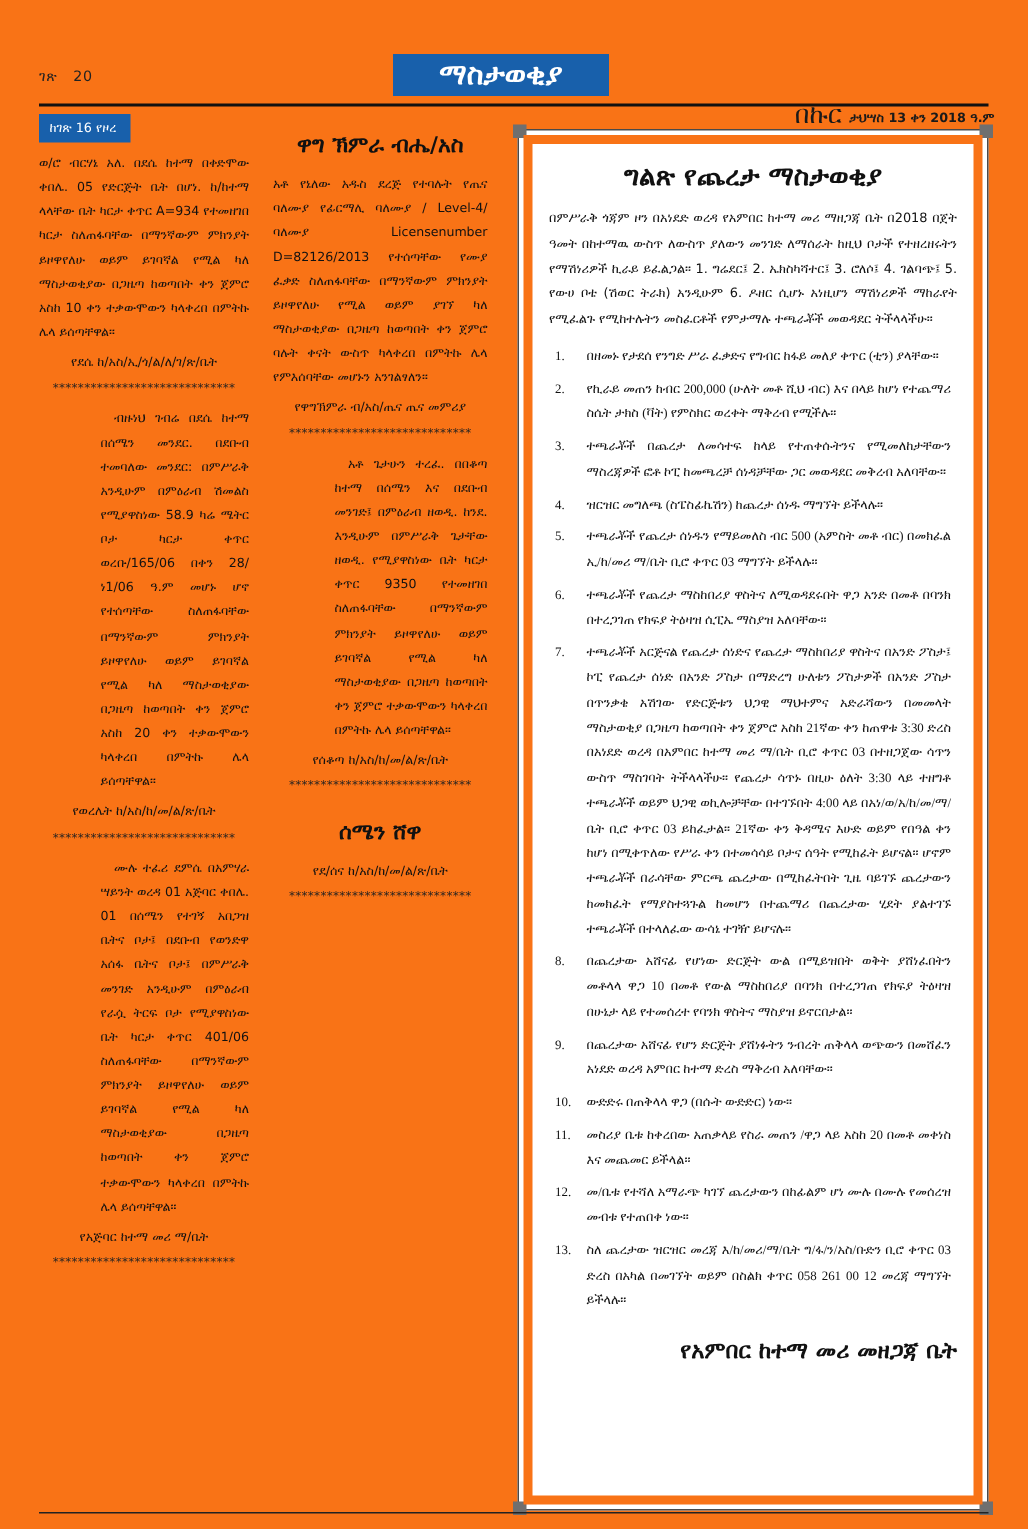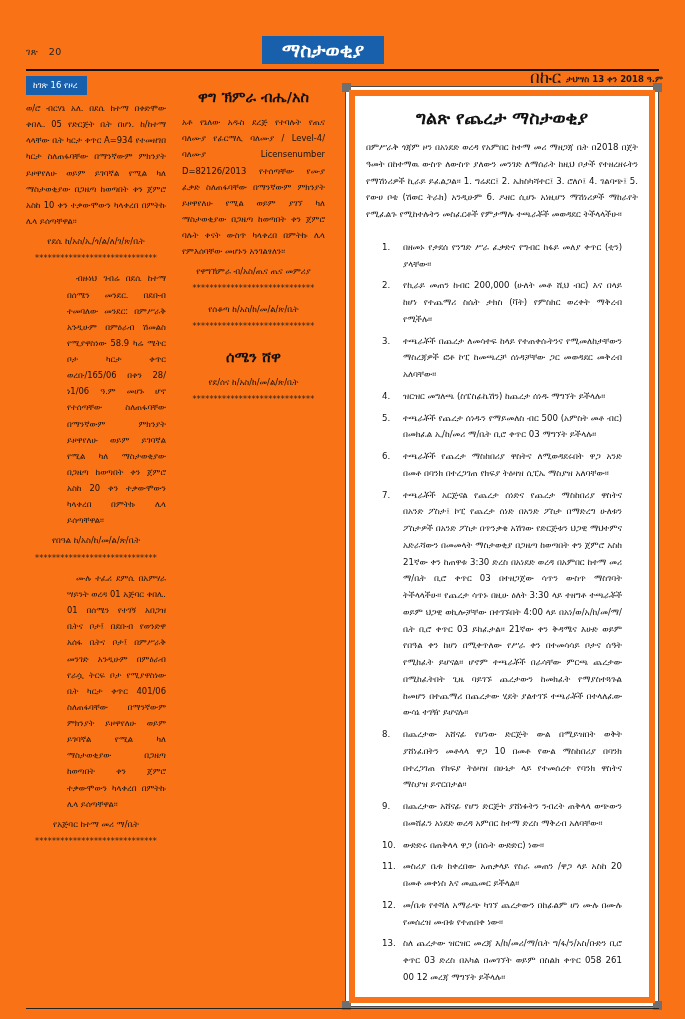--- a/index.html
+++ b/index.html
@@ -5,21 +5,21 @@
   html,body{margin:0;padding:0;background:#ffffff;}
   body{width:685px;height:1019px;position:relative;overflow:hidden;
        font-family:"DejaVu Sans","Liberation Sans",sans-serif;color:#111;}
 
   .page{position:absolute;inset:0;background:#f97316;padding-left:12px;}
 
   
   .masthead{position:absolute;left:0;top:36px;width:685px;height:34px;}
   .folio{position:absolute;left:26px;top:10px;font-size:9.5px;letter-spacing:.5px;color:#222;}
   .folio .num{margin-left:7px;}
-  .mast-title{position:absolute;left:262px;top:0px;width:122px;height:28px;
+  .mast-title{position:absolute;left:262px;top:0px;width:144px;height:28px;
        background:#1860ab;color:#fff;font-size:19px;font-weight:bold;
        display:flex;align-items:center;justify-content:center;letter-spacing:0px;}
   .mast-right{position:absolute;right:22px;top:4px;font-size:9px;color:#1a1a1a;white-space:nowrap;margin-top:27px;}
   .mast-right .paper{font-size:17px;letter-spacing:0px;vertical-align:-1px;}
   .mast-right .date{font-size:8.5px;font-weight:bold;margin-left:2px;}
   .mast-rule{position:absolute;left:26px;top:69px;width:633px;height:2px;background:#111;}
 
   
   .jump-badge{position:absolute;left:26px;top:76px;height:15px;
        background:#1860ab;color:#fff;font-size:8.5px;padding:2px 9px 2px 7px;
@@ -49,21 +49,21 @@
   .corner{position:absolute;width:9px;height:9px;background:#6f6f6f;}
   .corner.tl{left:-4px;top:-4px;}
   .corner.tr{right:-4px;top:-4px;}
   .corner.bl{left:-4px;bottom:-4px;}
   .corner.br{right:-4px;bottom:-4px;}
 
   .tender-title{font-size:17.5px;font-weight:bold;text-align:center;
        margin:2px 0 10px 0;letter-spacing:0px;}
   .tender-intro{font-size:8.6px;line-height:1.95;text-align:justify;margin-bottom:7px;}
 
-  ol.tender-list{margin:16px;padding:0;list-style:none;counter-reset:ti;}
+  ol.tender-list{margin:4px;padding:0;list-style:none;counter-reset:ti;font-family:Liberation Serif, serif;}
   ol.tender-list>li{position:relative;padding-left:21px;margin-bottom:5px;
        font-size:8.6px;line-height:1.95;text-align:justify;counter-increment:ti;}
   ol.tender-list>li:before{content:counter(ti) ".";position:absolute;left:0;top:0;
        width:18px;text-align:left;font-size:8.6px;}
   ol.tender-list>li.wide:before{width:20px;}
 
   .tender-sign{font-size:15px;font-weight:bold;text-align:right;margin-top:16px;}
 
   
   .bottom-rule{position:absolute;left:26px;top:1008px;width:633px;height:1px;background:#222;}
@@ -86,32 +86,33 @@
   </div>
   <div class="mast-rule"></div>
 
   <div class="jump-badge">ከገጽ 16 የዞረ</div>
 
   <div class="col col1">
     <p class="body">ወ/ሮ ብርሃኔ አለ. በደሴ ከተማ በቀድሞው ቀበሌ. 05 የድርጅት ቤት በሆነ. ከ/ከተማ ላላቸው ቤት ካርታ ቀጥር A=934 የተመዘገበ ካርታ ስለጠፋባቸው በማንኛውም ምክንያት ይዞዋየለሁ ወይም ይገባኛል የሚል ካለ ማስታወቂያው በጋዜጣ ከወጣበት ቀን ጀምሮ አስከ 10 ቀን ተቃውሞውን ካላቀረበ በምትኩ ሌላ ይሰጣቸዋል።</p>
     <p class="sig">የደሴ ከ/አስ/ኢ/ጎ/ል/ለ/ገ/ጽ/ቤት</p>
     <p class="sep">*****************************</p>
     <p class="body lead">ብዙነህ ገብሬ በደሴ ከተማ በሰሜን መንደር. በደቡብ ተመባለው መንደር: በምሥራቅ አንዲሁም በምዕራብ ሽመልስ የሚያዋስነው 58.9 ካሬ ሜትር ቦታ ካርታ ቀጥር ወረቡ/165/06 በቀን 28/ነ1/06 ዓ.ም መሆኑ ሆኖ የተሰጣቸው ስለጠፋባቸው በማንኛውም ምክንያት ይዞዋየለሁ ወይም ይገባኛል የሚል ካለ ማስታወቂያው በጋዜጣ ከወጣበት ቀን ጀምሮ አስከ 20 ቀን ተቃውሞውን ካላቀረበ በምትኩ ሌላ ይሰጣቸዋል።</p>
-    <p class="sig">የበዓል ከ/አስ/ከ/መ/ል/ጽ/ቤት</p>
+    <p class="sig">የወረሌት ከ/አስ/ከ/መ/ል/ጽ/ቤት</p>
     <p class="sep">*****************************</p>
     <p class="body lead">ሙሉ ተፈሪ ደምሴ በአምሃራ ሣይንት ወረዳ 01 አጅባር ቀበሌ. 01 በሰሜን የተገኝ አበጋዝ ቤትና ቦታ፤ በደቡብ የወንድዋ አሰፋ ቤትና ቦታ፤ በምሥራቅ መንገድ አንዲሁም በምዕራብ የራሷ ትርፍ ቦታ የሚያዋስነው ቤት ካርታ ቀጥር 401/06 ስለጠፋባቸው በማንኛውም ምክንያት ይዞዋየለሁ ወይም ይገባኛል የሚል ካለ ማስታወቂያው በጋዜጣ ከወጣበት ቀን ጀምሮ ተቃውሞውን ካላቀረበ በምትኩ ሌላ ይሰጣቸዋል።</p>
     <p class="sig">የአጅባር ከተማ መሪ ማ/ቤት</p>
     <p class="sep">*****************************</p>
   </div>
 
   <div class="col col2">
     <div class="col-head">ዋግ ኽምራ ብሔ/አስ</div>
     <p class="body">አቶ የኔለው አዱስ ደረጅ የተባሉት የጤና ባለሙያ የፊርማሊ ባለሙያ / Level-4/ባለሙያ Licensenumber D=82126/2013 የተሰጣቸው የሙያ ፈቃድ ስለጠፋባቸው በማንኛውም ምክንያት ይዞዋየለሁ የሚል ወይም ያገኘ ካለ ማስታወቂያው በጋዜጣ ከወጣበት ቀን ጀምሮ ባሉት ቀናት ውስጥ ካላቀረበ በምትኩ ሌላ የምእሰባቸው መሆኑን አንገልፃለን።</p>
     <p class="sig">የዋግኽምራ ብ/አስ/ጤና ጤና መምሪያ</p>
     <p class="sep">*****************************</p>
+    <p class="body lead">አቶ ጌታሁን ተረፈ. በበቆጣ ከተማ በሰሜን እና በደቡብ መንገድ፤ በምዕራብ ዘወዲ. ከንደ. እንዲሁም በምሥራቅ ጌታቸው ዘወዲ. የሚያዋስነው ቤት ካርታ ቀጥር 9350 የተመዘገበ ስለጠፋባቸው በማንኛውም ምክንያት ይዞዋየለሁ ወይም ይገባኛል የሚል ካለ ማስታወቂያው በጋዜጣ ከወጣበት ቀን ጀምሮ ተቃውሞውን ካላቀረበ በምትኩ ሌላ ይሰጣቸዋል።</p>
     <p class="sig">የሰቆጣ ከ/አስ/ከ/መ/ል/ጽ/ቤት</p>
     <p class="sep">*****************************</p>
     <div class="col-head second">ሰሜን ሸዋ</div>
     <p class="sig">የደ/ሰና ከ/አስ/ከ/መ/ል/ጽ/ቤት</p>
     <p class="sep">*****************************</p>
   </div>
 
   <div class="tender">
     <span class="corner tl"></span>
     <span class="corner tr"></span>

